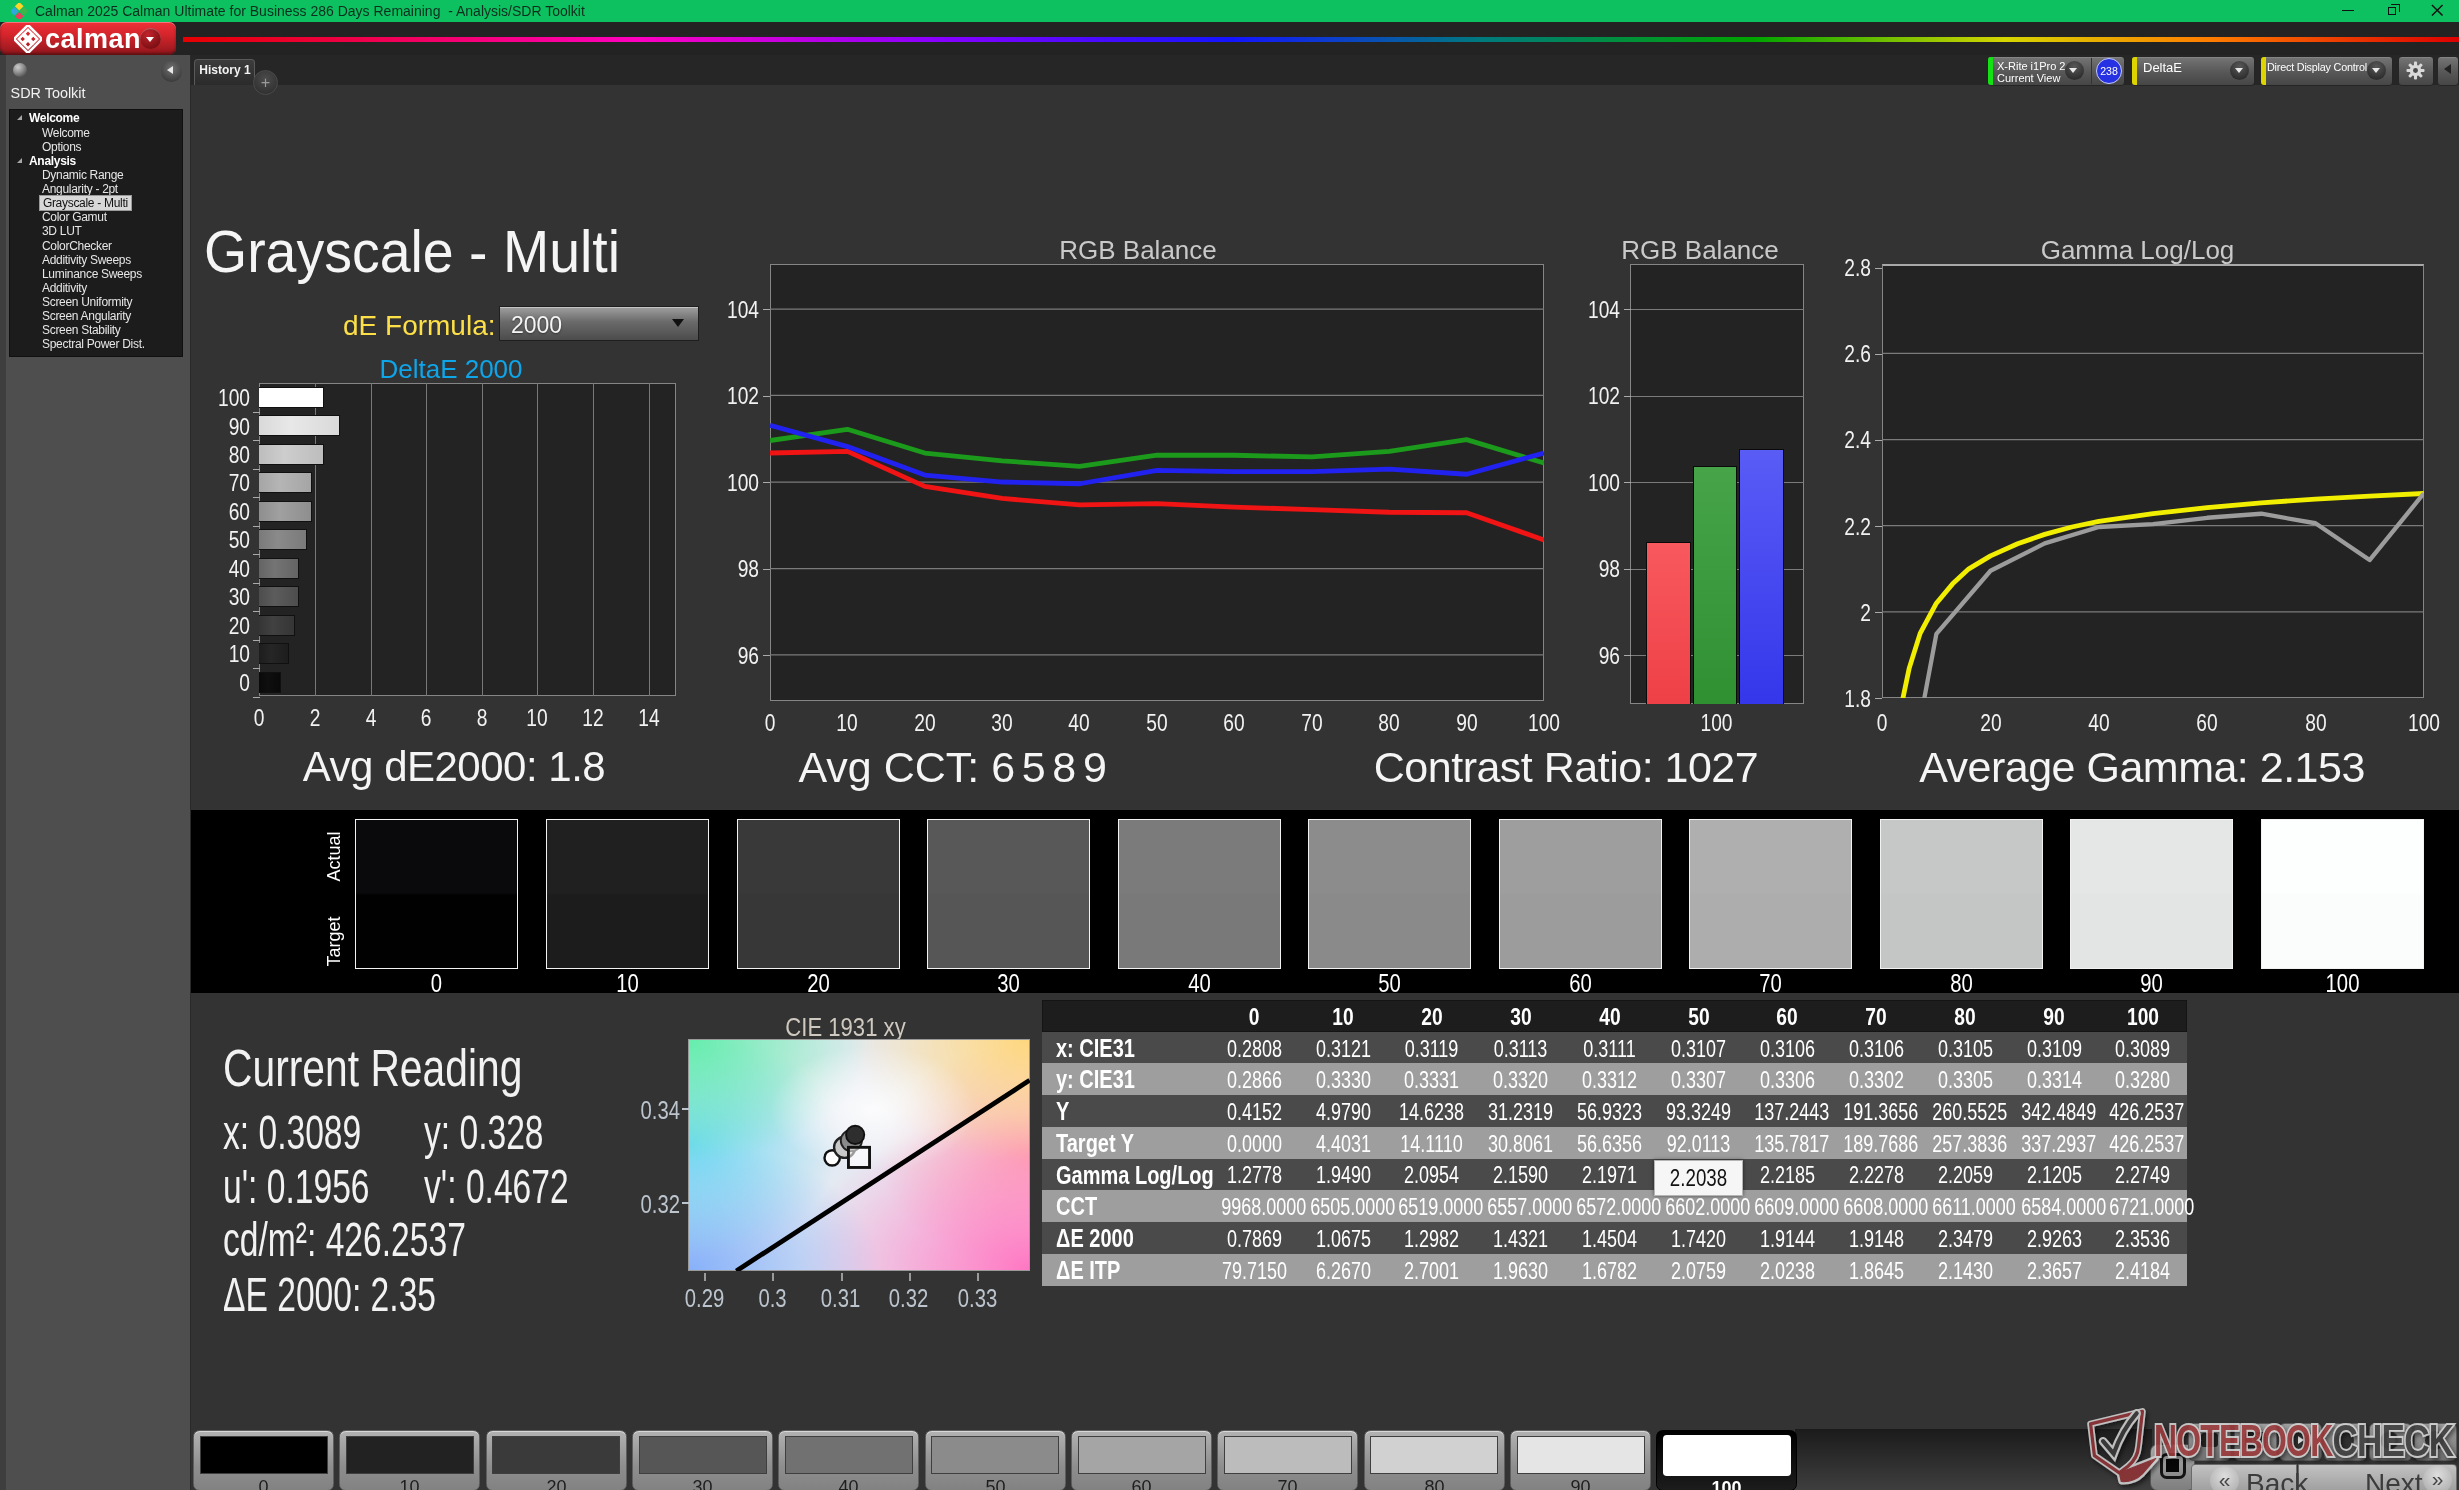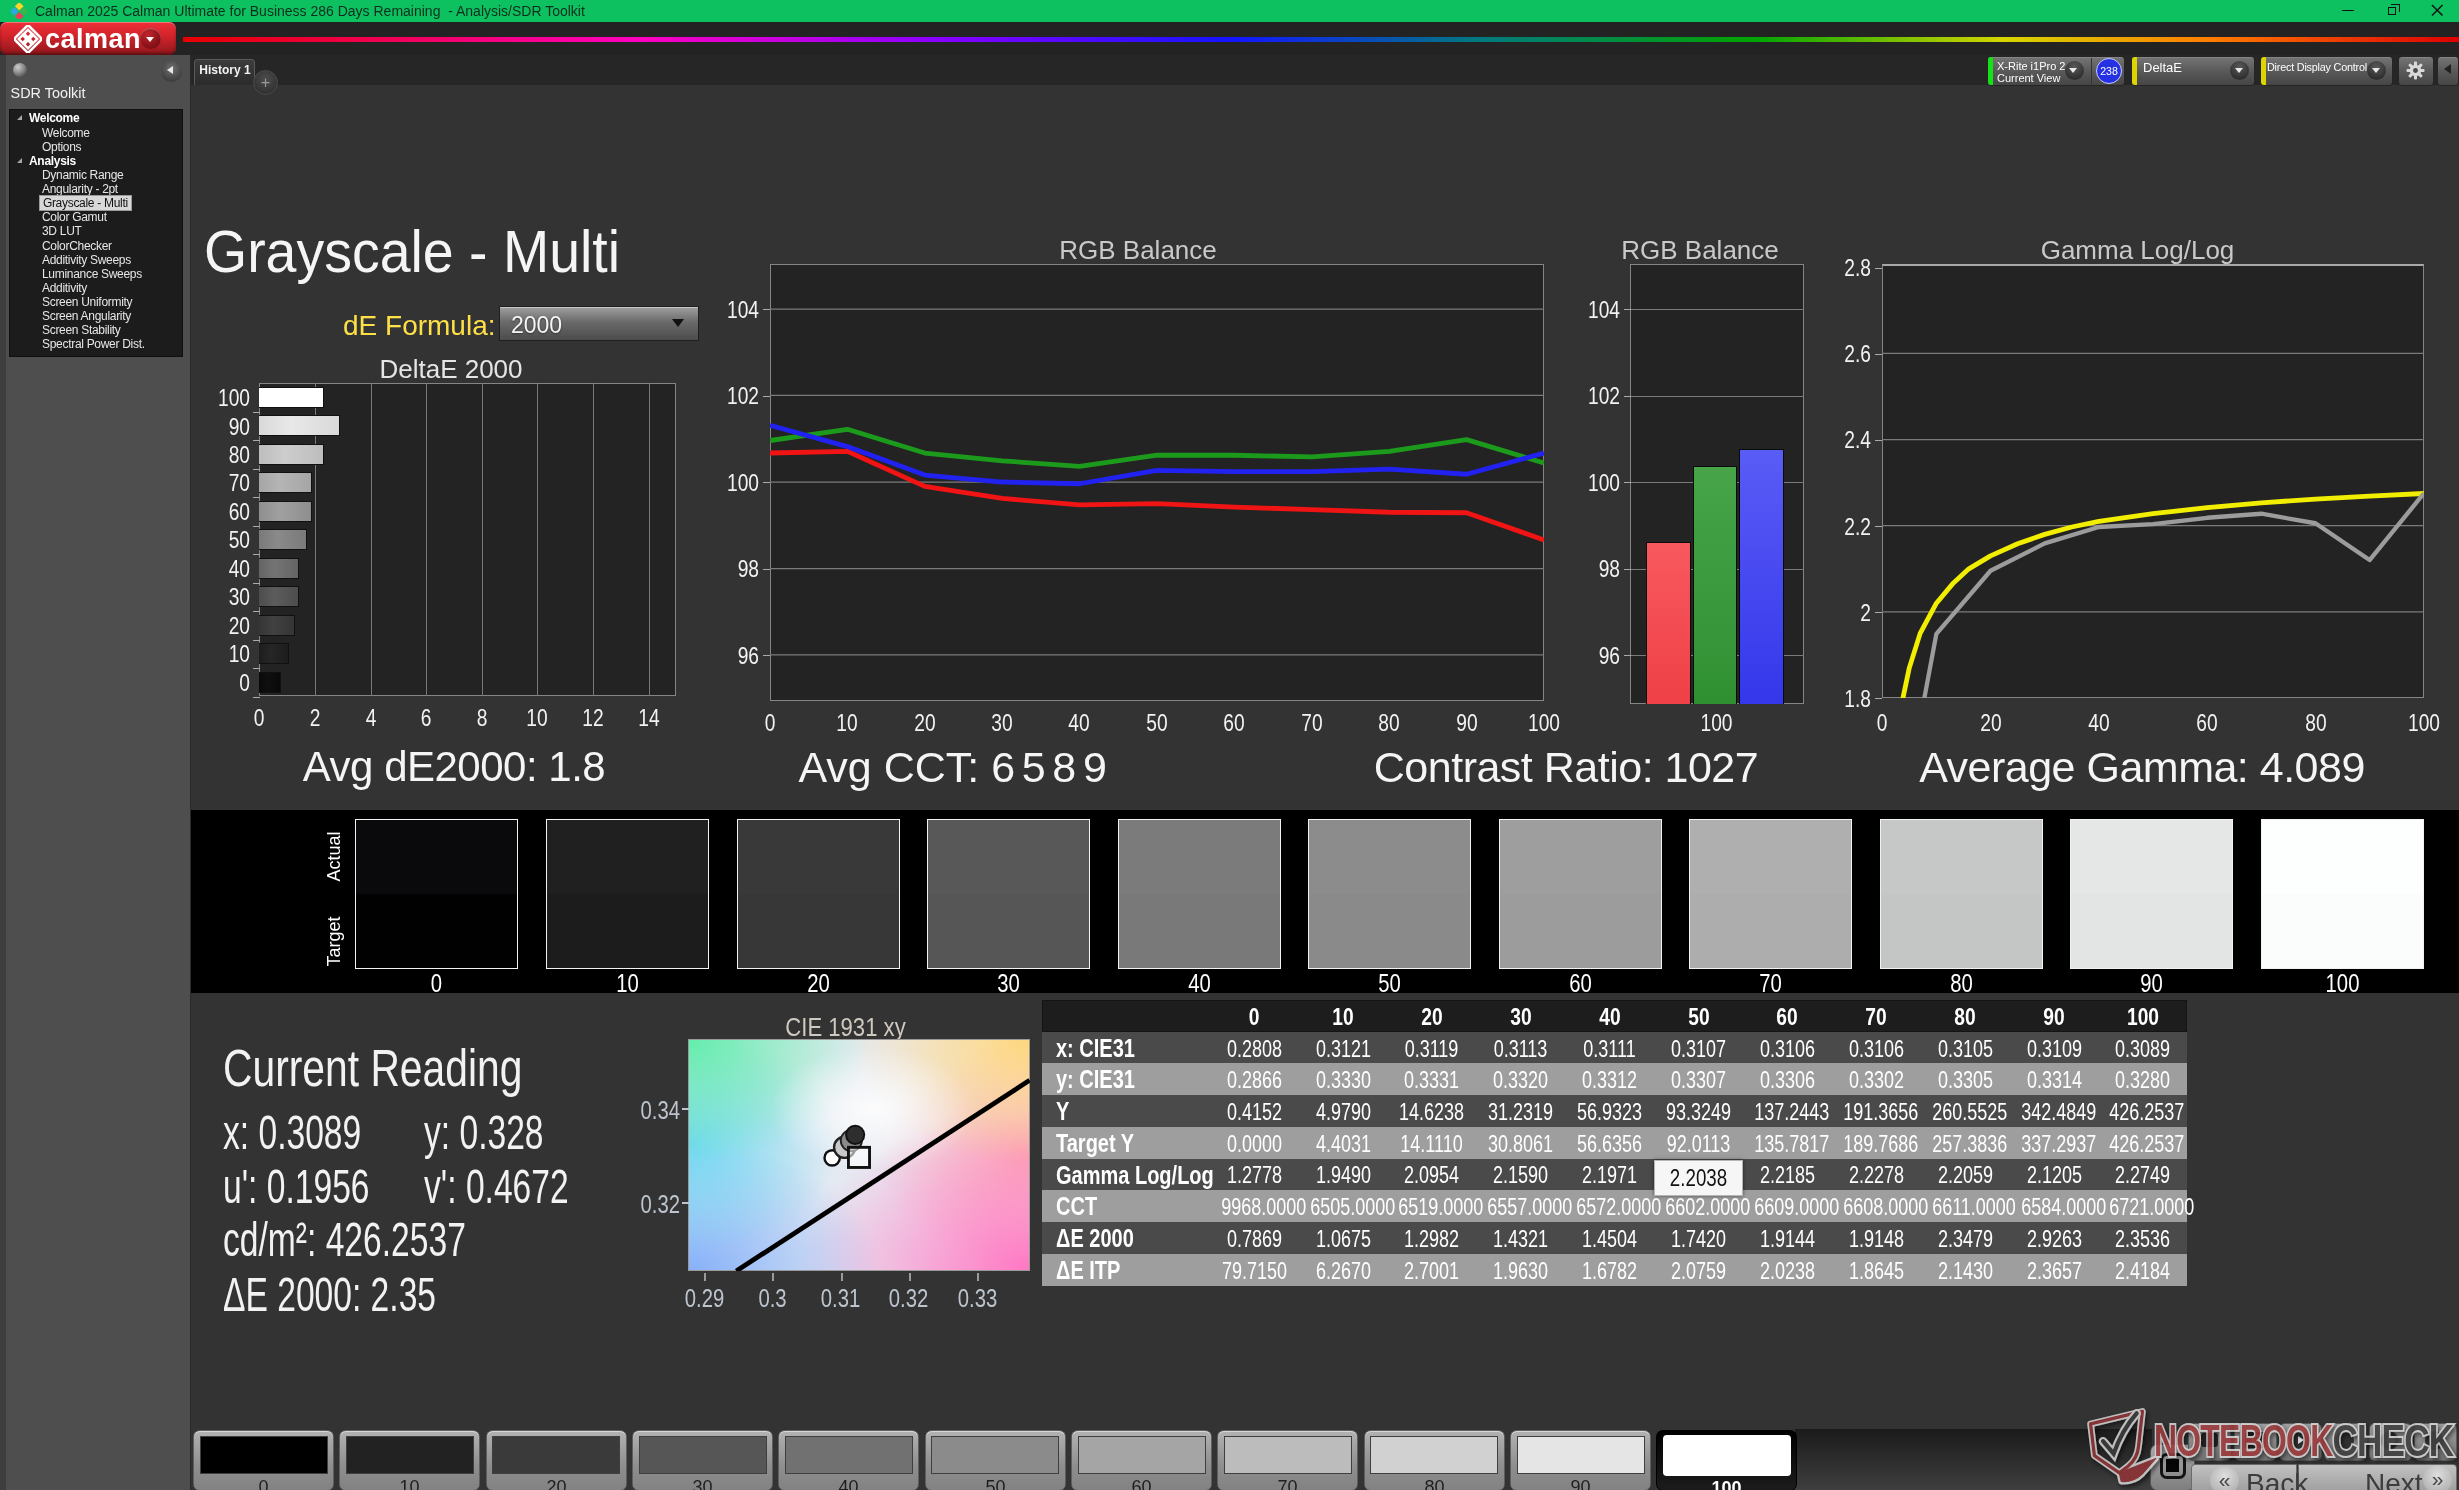--- a/index.html
+++ b/index.html
@@ -121,21 +121,21 @@
   </svg>
 <div class="abs" style="left:2437px;top:56px;width:22px;height:30px;border-radius:3.8px;border:1px solid #252525;background:linear-gradient(180deg,#757575,#575757 55%,#464646);box-shadow:inset 0 1px 0 rgba(255,255,255,.12)"></div>
 <div class="abs" style="left:2444px;top:64px;width:0;height:0;border-top:5.8px solid transparent;border-bottom:5.8px solid transparent;border-right:7.7px solid #222"></div>
 
 <div class="abs" style="left:204px;top:218px;font-size:59px;color:#f5f5f5;transform:scaleX(.94);transform-origin:left top;white-space:nowrap">Grayscale - Multi</div>
 <div class="abs" style="left:343px;top:310px;font-size:28px;color:#fde047">dE Formula:</div>
 <div class="abs" style="left:499px;top:306px;width:200px;height:35px;border:1px solid #1f1f1f;background:linear-gradient(180deg,#a0a0a0,#6a6a6a 45%,#4c4c4c);box-shadow:inset 0 1px 0 rgba(255,255,255,.4)"></div>
 <div class="abs" style="left:511px;top:312px;font-size:23px;color:#f5f5f5;text-shadow:0 1px 1.9px #333">2000</div>
 <div class="abs" style="left:672px;top:319px;width:0;height:0;border-left:6.7px solid transparent;border-right:6.7px solid transparent;border-top:8.6px solid #111"></div>
 
-<div class="abs ctr" style="left:307px;top:354px;width:288px;font-size:26px;color:#e5e5e5">DeltaE 2000</div>
+<div class="abs ctr" style="left:307px;top:354px;width:288px;font-size:26px;color:#0ea5e9">DeltaE 2000</div>
 <div class="abs" style="left:259px;top:383px;width:417px;height:313px;background:#232323;border:1.4px solid #858585"></div>
 <div class="abs" style="left:315px;top:383px;width:1.2px;height:313px;background:#787878"></div>
 <div class="abs" style="left:371px;top:383px;width:1.2px;height:313px;background:#787878"></div>
 <div class="abs" style="left:426px;top:383px;width:1.2px;height:313px;background:#787878"></div>
 <div class="abs" style="left:482px;top:383px;width:1.2px;height:313px;background:#787878"></div>
 <div class="abs" style="left:537px;top:383px;width:1.2px;height:313px;background:#787878"></div>
 <div class="abs" style="left:593px;top:383px;width:1.2px;height:313px;background:#787878"></div>
 <div class="abs" style="left:649px;top:383px;width:1.2px;height:313px;background:#787878"></div>
 <div class="abs" style="left:259px;top:387px;width:65px;height:21px;background:linear-gradient(90deg,#ffffff,#ffffff 40%,#ffffff);border:1.9px solid #101010;border-left:none"></div>
 <div class="abs" style="left:200px;top:384px;width:50px;font-size:24px;color:#f2f2f2;text-align:right;transform:scaleX(.8);transform-origin:right center">100</div>
@@ -256,21 +256,21 @@
 <div class="abs" style="left:1815px;top:599px;width:56px;font-size:24px;color:#f2f2f2;text-align:right;transform:scaleX(.8);transform-origin:right center">2</div>
 <div class="abs" style="left:1875px;top:612px;width:6.7px;height:1.2px;background:#aaa"></div>
 <div class="abs" style="left:1815px;top:685px;width:56px;font-size:24px;color:#f2f2f2;text-align:right;transform:scaleX(.8);transform-origin:right center">1.8</div>
 <div class="abs" style="left:1875px;top:698px;width:6.7px;height:1.2px;background:#aaa"></div>
 <div class="abs ctr" style="left:1853px;top:709px;width:58px;font-size:24px;color:#f2f2f2;transform:scaleX(.8)">0</div>
 <div class="abs ctr" style="left:1962px;top:709px;width:58px;font-size:24px;color:#f2f2f2;transform:scaleX(.8)">20</div>
 <div class="abs ctr" style="left:2070px;top:709px;width:58px;font-size:24px;color:#f2f2f2;transform:scaleX(.8)">40</div>
 <div class="abs ctr" style="left:2178px;top:709px;width:58px;font-size:24px;color:#f2f2f2;transform:scaleX(.8)">60</div>
 <div class="abs ctr" style="left:2287px;top:709px;width:58px;font-size:24px;color:#f2f2f2;transform:scaleX(.8)">80</div>
 <div class="abs ctr" style="left:2395px;top:709px;width:58px;font-size:24px;color:#f2f2f2;transform:scaleX(.8)">100</div>
-<div class="abs ctr" style="left:1825px;top:743px;width:634px;font-size:43px;letter-spacing:-0.5px;color:#f5f5f5">Average Gamma: 4.089</div>
+<div class="abs ctr" style="left:1825px;top:743px;width:634px;font-size:43px;letter-spacing:-0.5px;color:#f5f5f5">Average Gamma: 2.153</div>
 <div class="abs" style="left:191px;top:810px;width:2268px;height:183px;background:#000"></div>
 <div class="abs" style="left:335px;top:856px;width:0;height:0">
     <div style="position:absolute;left:-58px;top:-9.6px;width:115px;text-align:center;font-size:18px;color:#fff;transform:rotate(-90deg)">Actual</div>
   </div>
 <div class="abs" style="left:335px;top:941px;width:0;height:0">
     <div style="position:absolute;left:-58px;top:-9.6px;width:115px;text-align:center;font-size:18px;color:#fff;transform:rotate(-90deg)">Target</div>
   </div>
 <div class="abs" style="left:355px;top:819px;width:163px;height:150px;border:1.9px solid #f2f2f2;background:linear-gradient(180deg,#0a0a0d 0%,#0a0a0d 49%,#010102 51%,#010102 100%)"></div>
 <div class="abs ctr" style="left:379px;top:968px;width:115px;font-size:26px;color:#fff;transform:scaleX(.78)">0</div>
 <div class="abs" style="left:546px;top:819px;width:163px;height:150px;border:1.9px solid #f2f2f2;background:linear-gradient(180deg,#212021 0%,#212021 49%,#1d1c1d 51%,#1d1c1d 100%)"></div>

